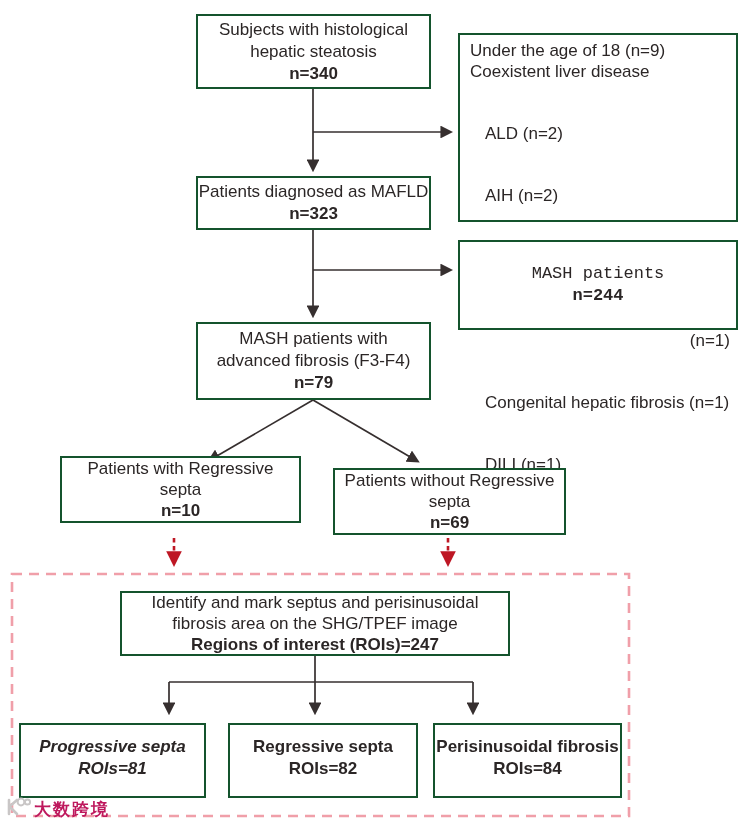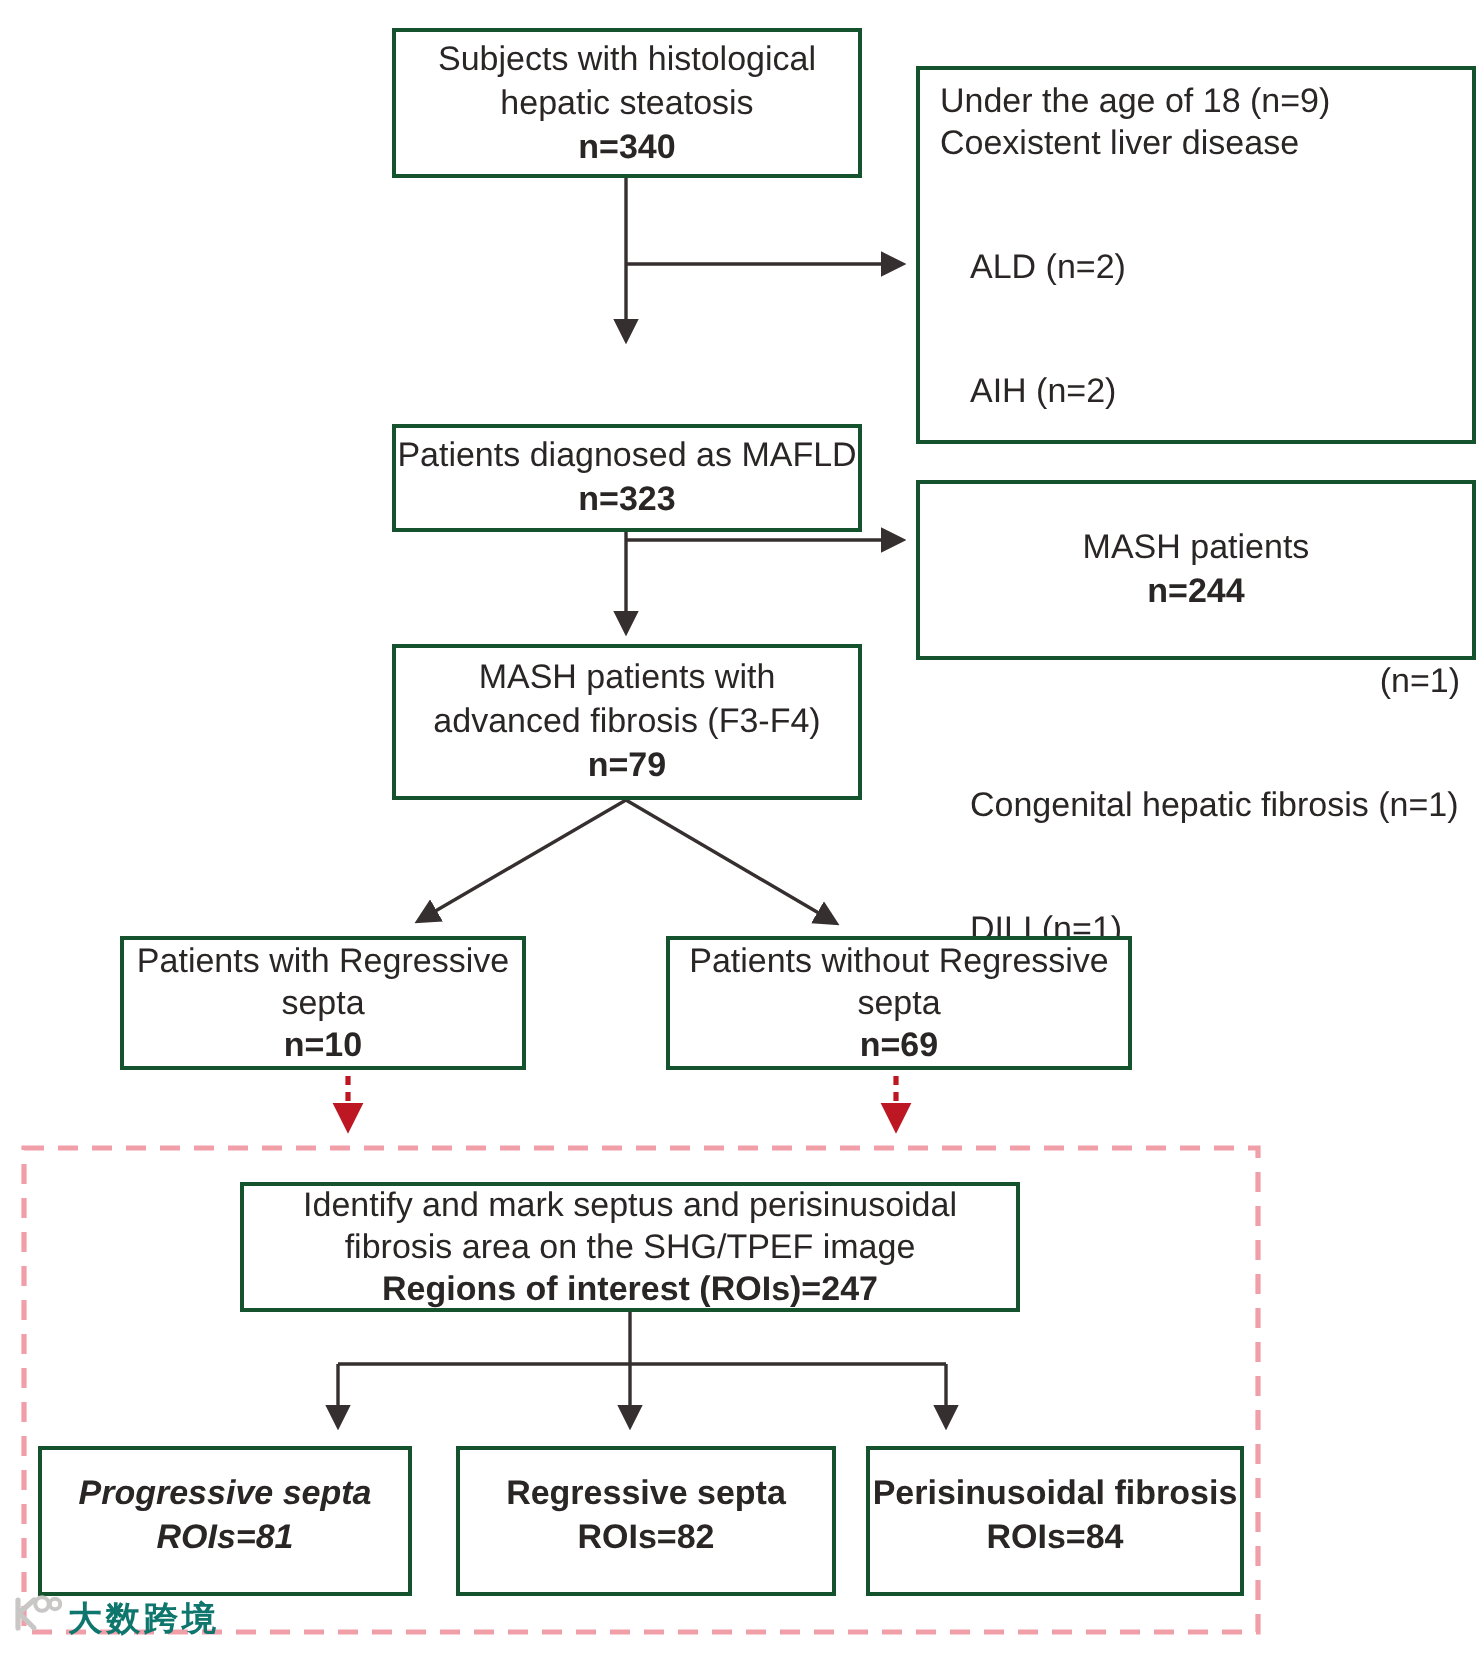--- a/index.html
+++ b/index.html
@@ -16,21 +16,21 @@
   .box .nbold{font-weight:bold;}
   .box-left{
     align-items:flex-start;text-align:left;justify-content:flex-start;
     padding:5px 6px 0 10px;line-height:21px;
   }
   .box-left .indent{padding-left:15px;margin-top:41px;}
   .bold-box{font-weight:bold;padding-bottom:6px;}
   #arrows{position:absolute;left:0;top:0;width:741px;height:828px;}
   #watermark{
     position:absolute;left:5px;top:797px;display:flex;align-items:center;gap:3px;
-    color:#0f766e;font-size:17px;font-weight:bold;letter-spacing:2px;
+    color:#be185d;font-size:17px;font-weight:bold;letter-spacing:2px;
     font-family:Liberation Serif, serif;
   }
 </style>
 </head>
 <body>
 
 <div id="figure">
 
   <svg id="arrows" width="741" height="828" viewBox="0 0 741 828" xmlns="http://www.w3.org/2000/svg">
     <defs>
@@ -74,37 +74,37 @@
     <div>Under the age of 18 (n=9)</div>
     <div>Coexistent liver disease</div>
     <div class="indent">ALD (n=2)</div>
     <div class="indent">AIH (n=2)</div>
     <div class="indent">Wilson's disease （n=1）</div>
     <div class="indent">inherited  metabolic liver disease (n=1)</div>
     <div class="indent">Congenital hepatic fibrosis (n=1)</div>
     <div class="indent">DILI (n=1)</div>
   </div>
 
-  <div class="box" style="left:196px;top:176px;width:235px;height:54px;margin-top:36px;">
+  <div class="box" style="left:196px;top:176px;width:235px;height:54px;">
     <div>Patients diagnosed as MAFLD</div>
     <div class="nbold">n=323</div>
   </div>
 
-  <div class="box" style="left:458px;top:240px;width:280px;height:90px;">
+  <div class="box" style="left:458px;top:240px;width:280px;height:90px;font-family:Liberation Mono, monospace;">
     <div>MASH patients</div>
     <div class="nbold">n=244</div>
   </div>
 
   <div class="box" style="left:196px;top:322px;width:235px;height:78px;">
     <div>MASH patients with</div>
     <div>advanced fibrosis (F3-F4)</div>
     <div class="nbold">n=79</div>
   </div>
 
-  <div class="box" style="left:60px;top:468px;width:203px;height:67px;line-height:21px;">
+  <div class="box" style="left:60px;top:456px;width:241px;height:67px;line-height:21px;">
     <div>Patients with Regressive</div>
     <div>septa</div>
     <div class="nbold">n=10</div>
   </div>
 
   <div class="box" style="left:333px;top:468px;width:233px;height:67px;line-height:21px;">
     <div>Patients without Regressive</div>
     <div>septa</div>
     <div class="nbold">n=69</div>
   </div>

